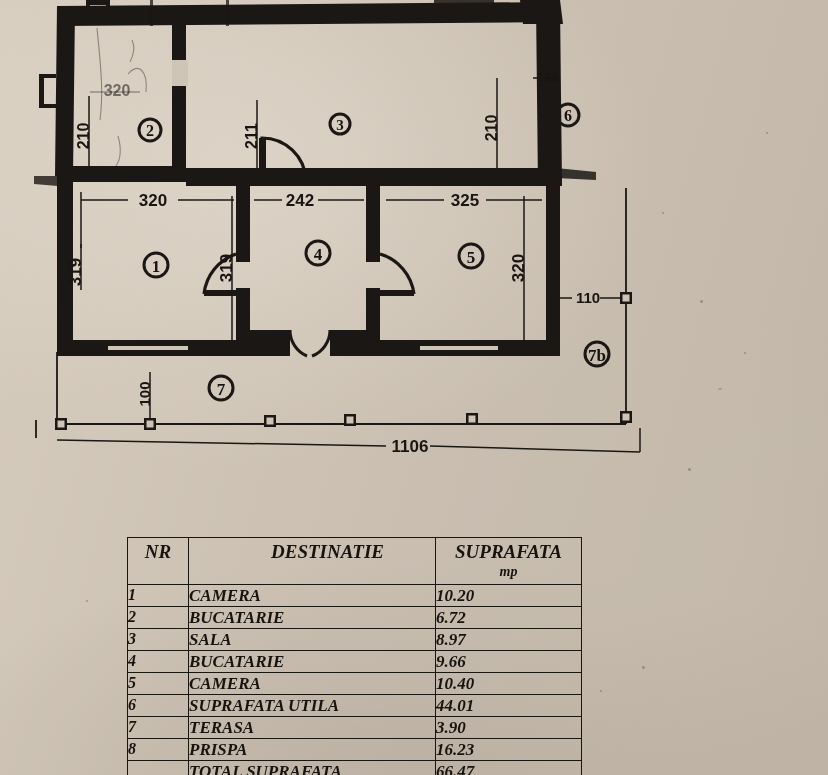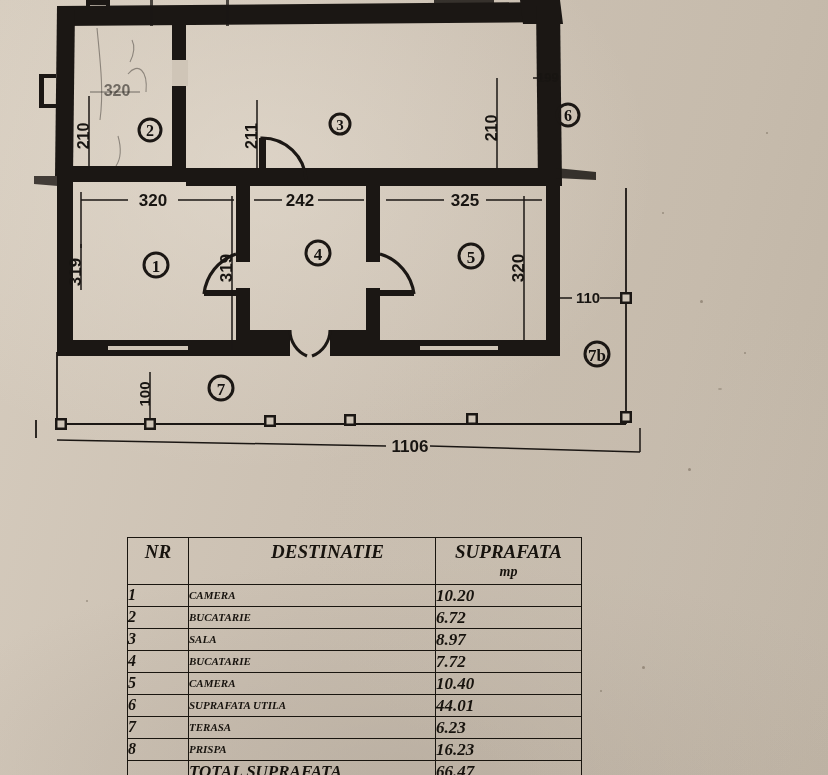--- a/index.html
+++ b/index.html
@@ -70,21 +70,21 @@
   table.areas .c-nr { width: 60px; }
   table.areas .c-dest { width: 215px; padding-left: 31px; }
   table.areas .c-sup { width: 145px; font-family: Liberation Serif, serif; }
   table.areas thead th { font-size: 19px; height: 42px; vertical-align: top; padding-top: 4px; }
   table.areas thead th .sub {
     display: block;
     font-size: 14px;
     font-weight: 700;
     margin-top: 3px;
   }
-  table.areas tbody td { font-size: 11px; height: 21px; }
+  table.areas tbody td { font-size: 17px; height: 21px; }
   table.areas tbody td.num { font-size: 16px; }
   table.areas tbody td.val { font-size: 17px; }
   table.areas tbody tr.total td.dest { font-size: 17px; }
   
   .speck { position: absolute; background: #6b5f50; border-radius: 50%; opacity: .5; }
 </style>
 </head>
 <body>
 
 <div id="page">
@@ -310,36 +310,36 @@
           <td class="val">6.72</td>
         </tr>
         <tr>
           <td class="num">3</td>
           <td class="dest">SALA</td>
           <td class="val">8.97</td>
         </tr>
         <tr>
           <td class="num">4</td>
           <td class="dest">BUCATARIE</td>
-          <td class="val">7.72</td>
+          <td class="val">9.66</td>
         </tr>
         <tr>
           <td class="num">5</td>
           <td class="dest">CAMERA</td>
           <td class="val">10.40</td>
         </tr>
         <tr>
           <td class="num">6</td>
           <td class="dest">SUPRAFATA UTILA</td>
           <td class="val">44.01</td>
         </tr>
         <tr>
           <td class="num">7</td>
           <td class="dest">TERASA</td>
-          <td class="val">6.23</td>
+          <td class="val">3.90</td>
         </tr>
         <tr>
           <td class="num">8</td>
           <td class="dest">PRISPA</td>
           <td class="val">16.23</td>
         </tr>
         <tr class="total">
           <td class="num"></td>
           <td class="dest">TOTAL SUPRAFATA</td>
           <td class="val">66.47</td>

